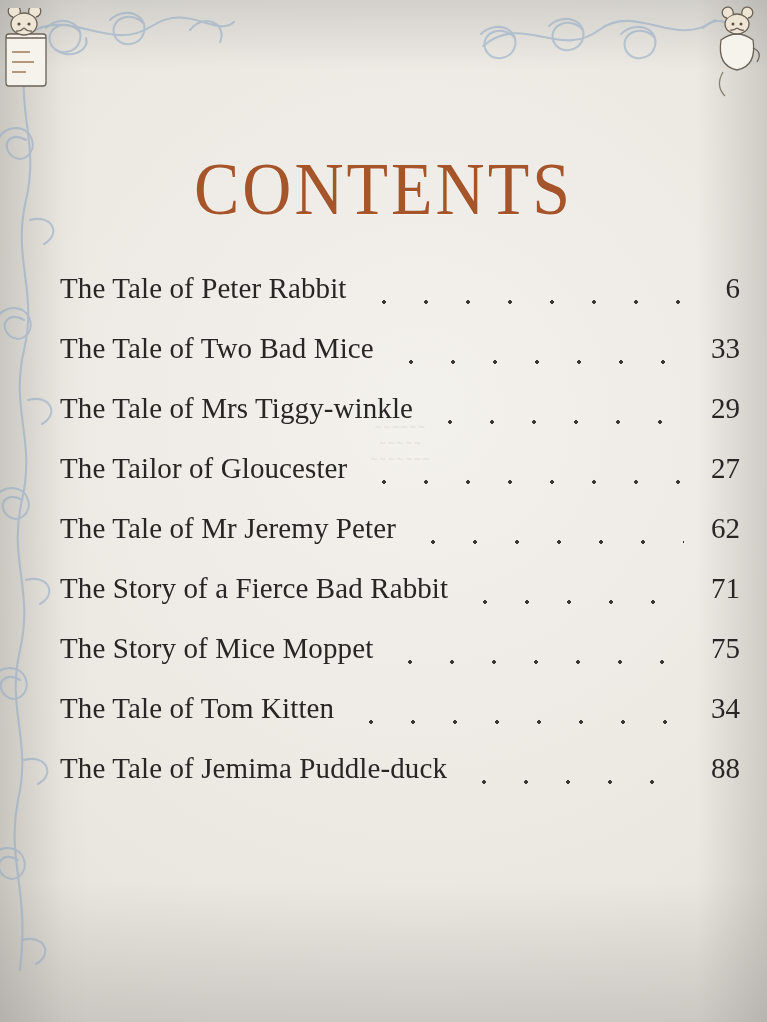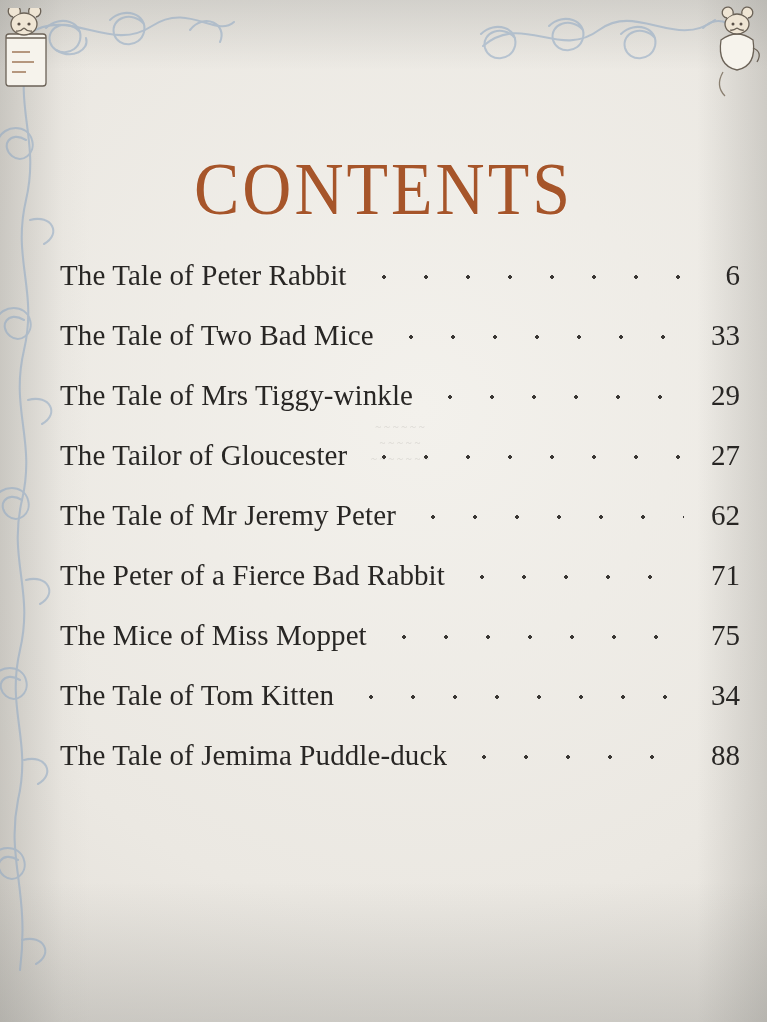--- a/index.html
+++ b/index.html
@@ -89,21 +89,21 @@
 
   
   .toc {
     position: absolute;
     top: 245px;
     left: 60px;
     width: 680px;
   }
   .toc-entry {
     display: flex;
-    align-items: center;
+    align-items: flex-end;
     height: 60px;
     color: #262422;
   }
   .entry-title {
     font-family: "Liberation Serif", serif;
     font-size: 29px;
     color: #282624;
     white-space: nowrap;
     letter-spacing: 0.1px;
   }
@@ -265,29 +265,29 @@
 
     <div class="toc-entry">
       <span class="entry-title">The Tale of Mr Jeremy Peter</span>
       <span class="leader">
           <span class="leader-dots"></span>
         </span>
       <span class="entry-page">62</span>
     </div>
 
     <div class="toc-entry">
-      <span class="entry-title">The Peter of a Fierce Bad Rabbit</span>
+      <span class="entry-title">The Story of a Fierce Bad Rabbit</span>
       <span class="leader">
           <span class="leader-dots"></span>
         </span>
       <span class="entry-page">71</span>
     </div>
 
     <div class="toc-entry">
-      <span class="entry-title">The Mice of Miss Moppet</span>
+      <span class="entry-title">The Story of Mice Moppet</span>
       <span class="leader">
           <span class="leader-dots"></span>
         </span>
       <span class="entry-page">75</span>
     </div>
 
     <div class="toc-entry">
       <span class="entry-title">The Tale of Tom Kitten</span>
       <span class="leader">
           <span class="leader-dots"></span>

